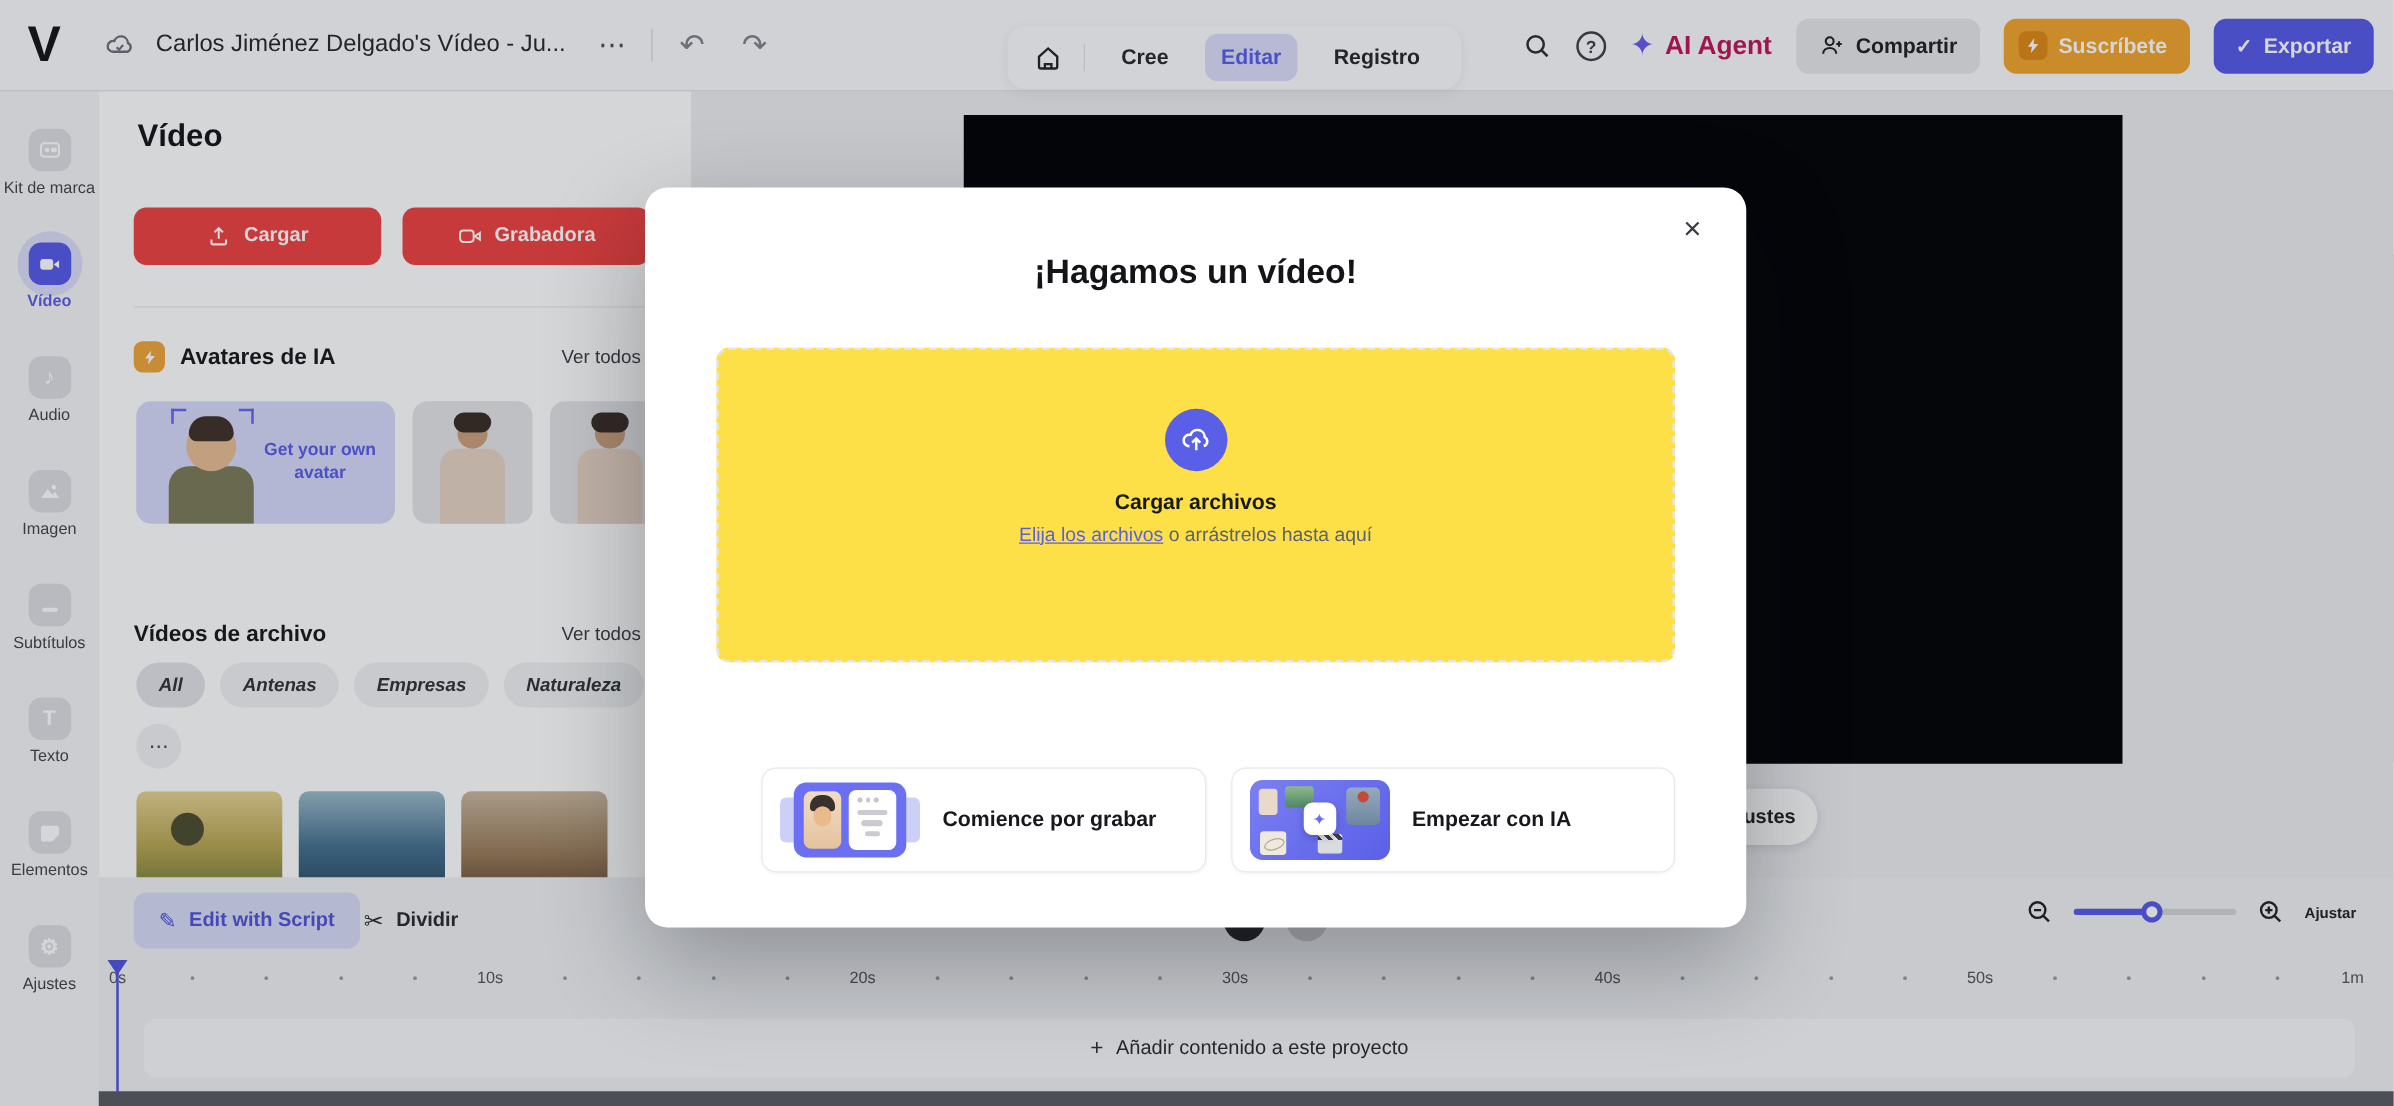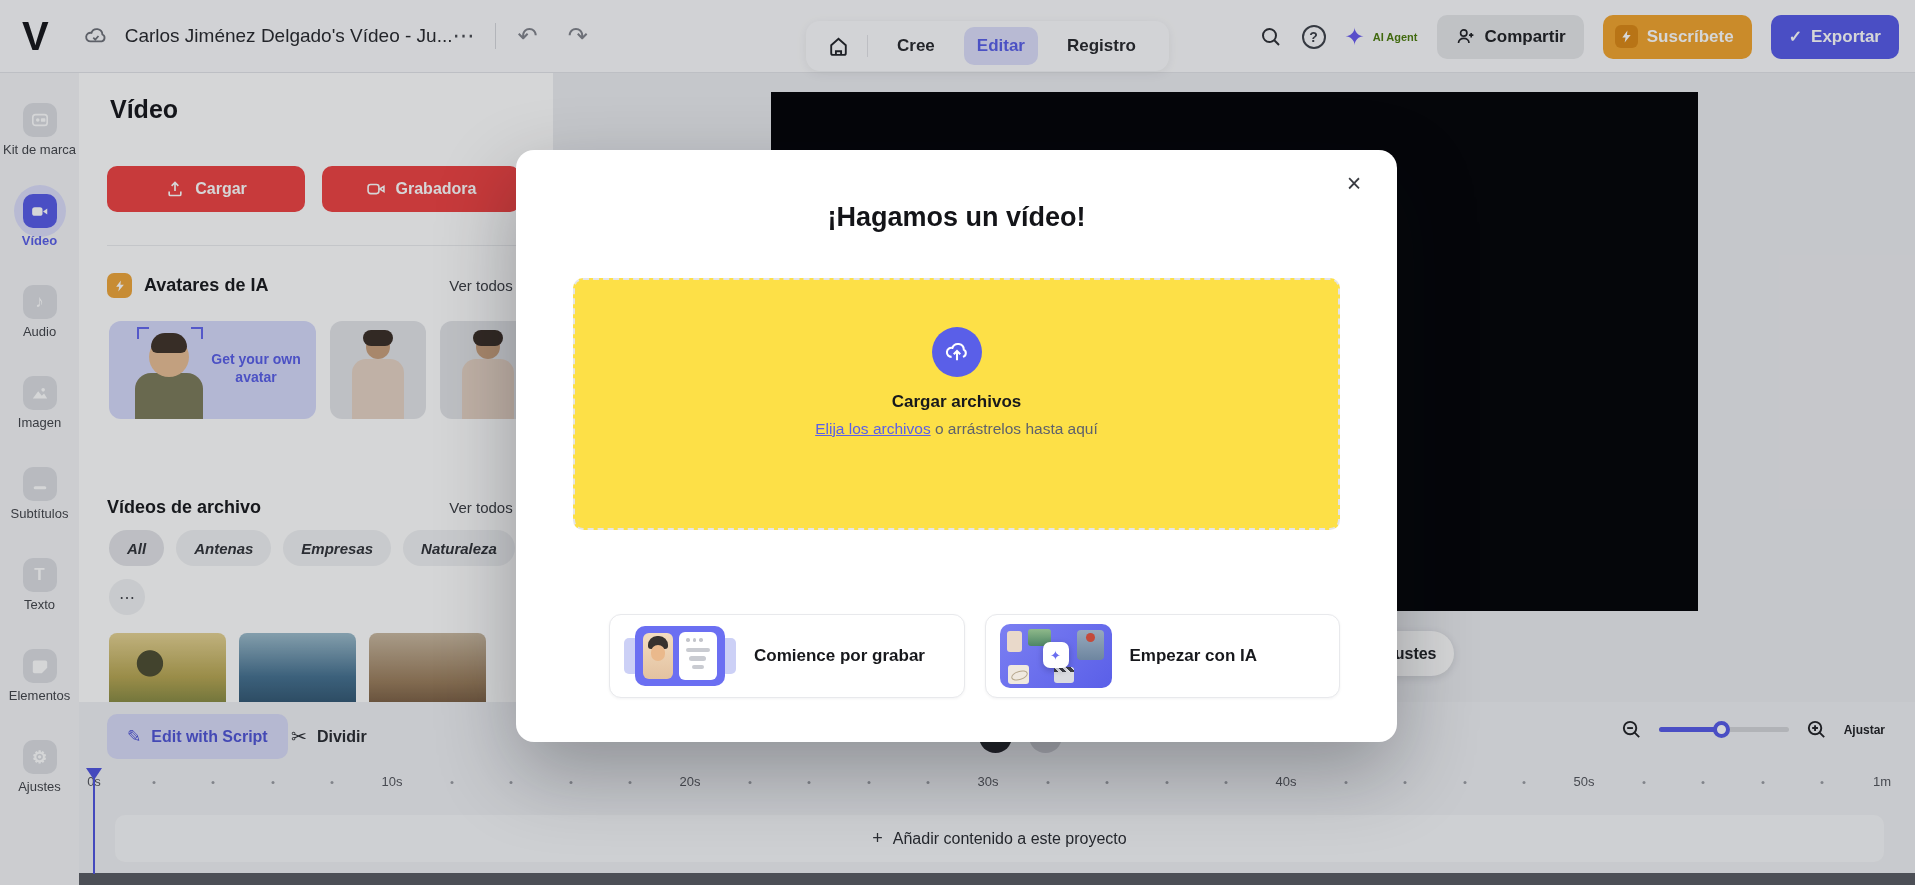--- a/index.html
+++ b/index.html
@@ -6,40 +6,40 @@
   html,body { width:1915px; height:885px; overflow:hidden; }
   body { font-family:"Liberation Sans", sans-serif; background:#ecedf1; }
   #app { position:relative; width:1915px; height:885px; overflow:hidden; }
 
   
   .topbar { position:absolute; top:0; left:0; right:0; height:73px; background:#fbfbfd;
             border-bottom:1px solid #e3e4e8; display:flex; align-items:center; z-index:5; }
   .tb-left { display:flex; align-items:center; margin-left:22px; }
   .logo { font-size:40px; font-weight:800; color:#17181c; letter-spacing:-2px; margin-right:36px; }
   .cloud-ic { margin-right:16px; display:flex; }
-  .doc-title { font-size:19px; color:#2a2b30; font-weight:500; max-width:345px; white-space:nowrap; }
+  .doc-title { font-size:19px; color:#2a2b30; font-weight:500; max-width:345px; white-space:nowrap; margin-right:26px; }
   .tb-ellipsis { font-size:22px; color:#4b4d54; margin-right:20px; cursor:pointer; }
   .tb-sep { width:1px; height:26px; background:#d7d8dc; margin-right:22px; }
   .hist-btn { font-size:24px; color:#83858d; margin-right:30px; cursor:pointer; }
 
   .nav-pill { position:absolute; left:806px; top:21px; height:50px; background:#fcfcfe;
               border-radius:14px; box-shadow:0 2px 12px rgba(20,22,30,.07); display:flex;
               align-items:center; padding:0 20px; gap:16px; }
   .nav-home { display:flex; align-items:center; }
   .nav-vsep { width:1px; height:22px; background:#e2e3e7; }
   .nav-item { font-size:17px; font-weight:600; color:#2a2b30; padding:9px 13px; border-radius:10px; cursor:pointer; }
   .nav-item.active { background:#dcdefb; color:#5a5fe8; }
 
   .tb-right { position:absolute; right:16px; top:0; height:73px; display:flex; align-items:center; gap:19px; }
   .icon-btn { display:flex; align-items:center; justify-content:center; cursor:pointer; }
   .help-circle { width:24px; height:24px; border:2px solid #3f434b; border-radius:50%;
                  font-size:14px; font-weight:700; color:#3f434b; display:flex; align-items:center; justify-content:center; }
   .ai-agent { display:flex; align-items:center; gap:8px; cursor:pointer; }
   .ai-spark { font-size:24px; color:#6a5cf0; line-height:1; }
-  .ai-label { font-size:11px; font-weight:600; color:#4d7c0f; }
+  .ai-label { font-size:21px; font-weight:600; color:#be185d; }
   .btn { height:44px; border-radius:10px; display:flex; align-items:center; justify-content:center;
          gap:9px; font-size:17px; font-weight:600; cursor:pointer; padding:0 18px; }
   .btn-share { background:#e6e7ea; color:#222327; }
   .btn-sub { background:#f2a52f; color:#fff; padding-left:12px; }
   .sub-badge { width:23px; height:23px; background:#dd8a17; border-radius:6px; display:flex; align-items:center; justify-content:center; }
   .btn-export { background:#585ce8; color:#fff; }
   .export-check { font-size:16px; }
 
   
   .rail { position:absolute; left:0; top:73px; bottom:0; width:79px; background:#f5f5f7;

